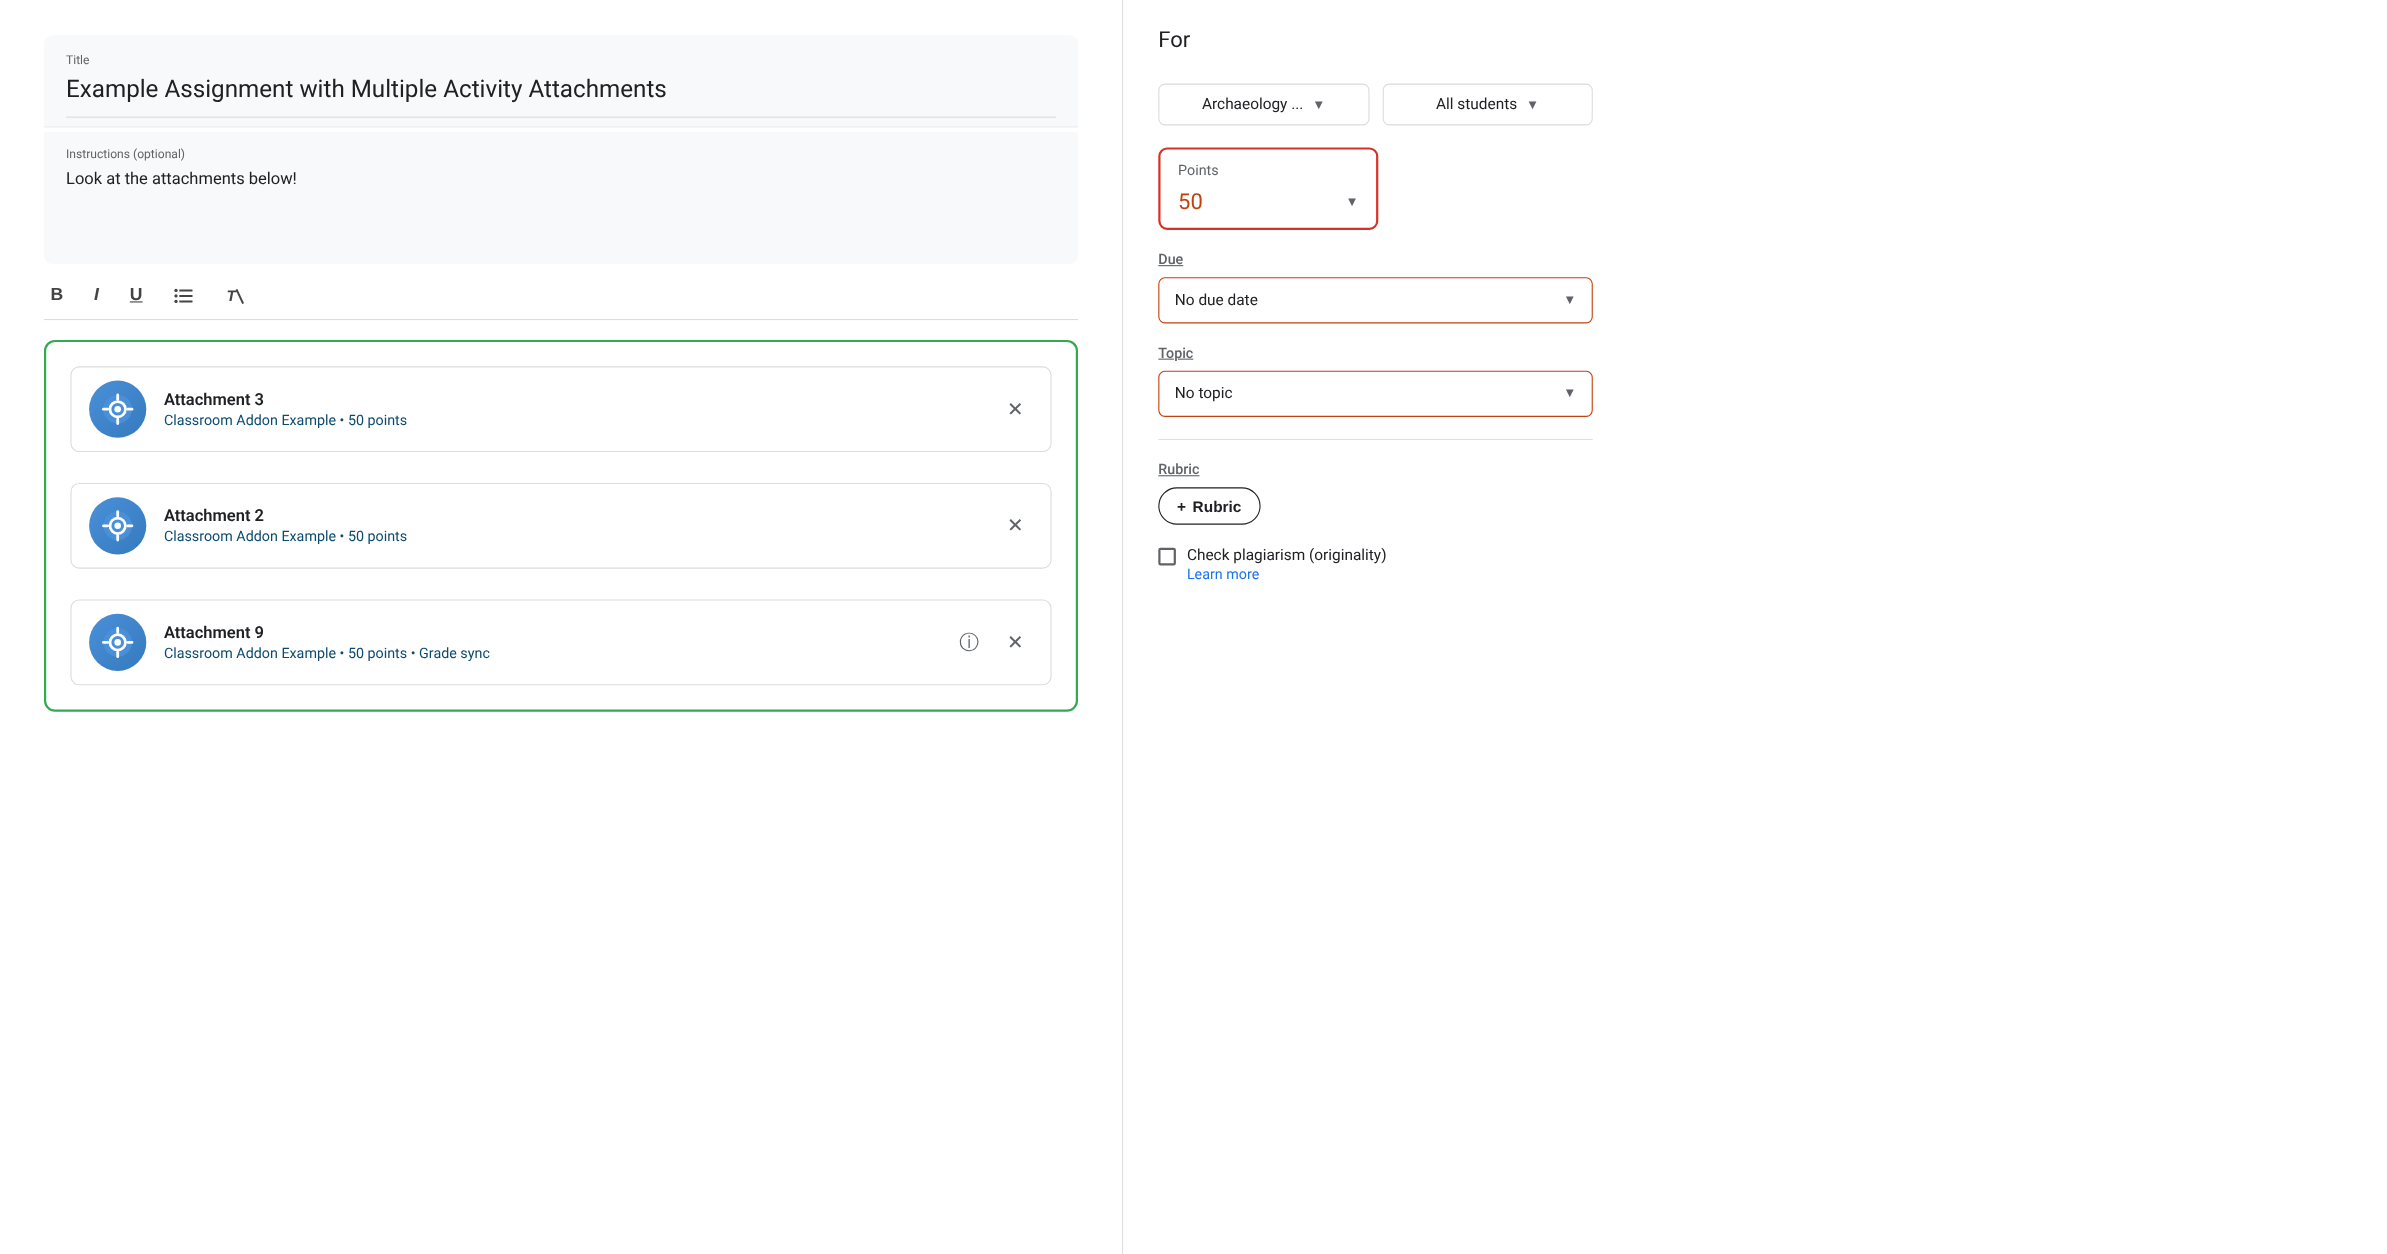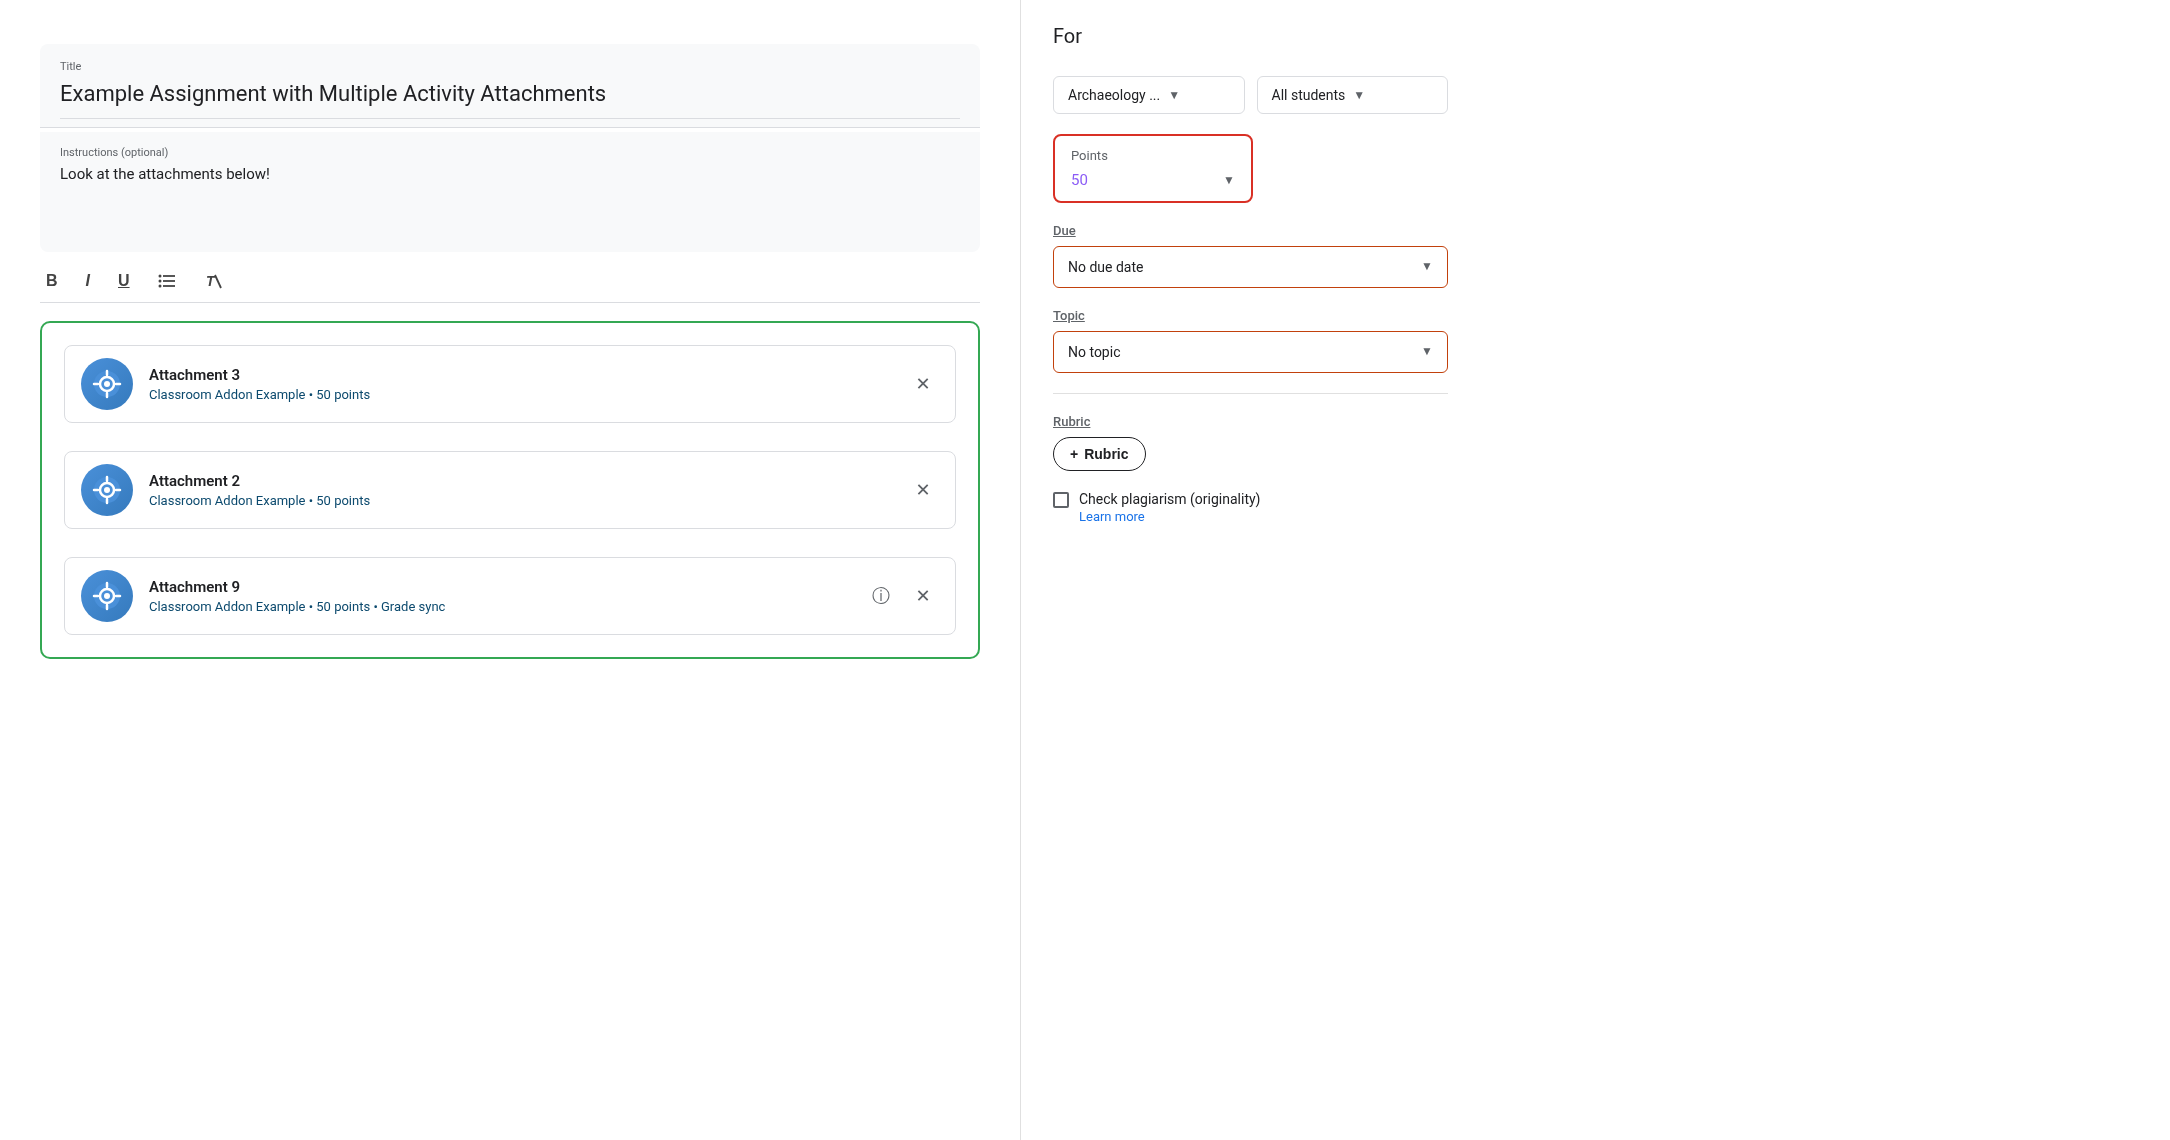--- a/index.html
+++ b/index.html
@@ -10,21 +10,20 @@
       min-height: 100vh;
       font-size: 14px;
       color: #202124;
     }
 
     .main-panel {
       flex: 1;
       padding: 32px 40px;
       max-width: 1020px;
       background: #fff;
-      margin-top: 12px;
     }
 
     .side-panel {
       width: 460px;
       padding: 24px 32px;
       background: #fff;
       border-left: 1px solid #e0e0e0;
     }
 
     
@@ -181,21 +180,21 @@
 
     .dropdown-row {
       display: flex;
       gap: 12px;
     }
 
     .dropdown-field {
       flex: 1;
       display: flex;
       align-items: center;
-      justify-content: flex-start;
+      justify-content: center;
       border: 1px solid #dadce0;
       border-radius: 6px;
       padding: 10px 14px;
       background: #fff;
       cursor: pointer;
       font-size: 14px;
       color: #202124;
     }
     .dropdown-arrow {
       color: #5f6368;
@@ -220,22 +219,22 @@
       color: #5f6368;
       margin-bottom: 8px;
     }
     .points-dropdown {
       display: flex;
       align-items: center;
       justify-content: space-between;
       cursor: pointer;
     }
     .points-value {
-      font-size: 15px;
-      color: #8b5cf6;
+      font-size: 20px;
+      color: #c2410c;
     }
 
     .due-section {
       margin-bottom: 20px;
     }
 
     .full-dropdown {
       display: flex;
       align-items: flex-start;
       justify-content: space-between;

